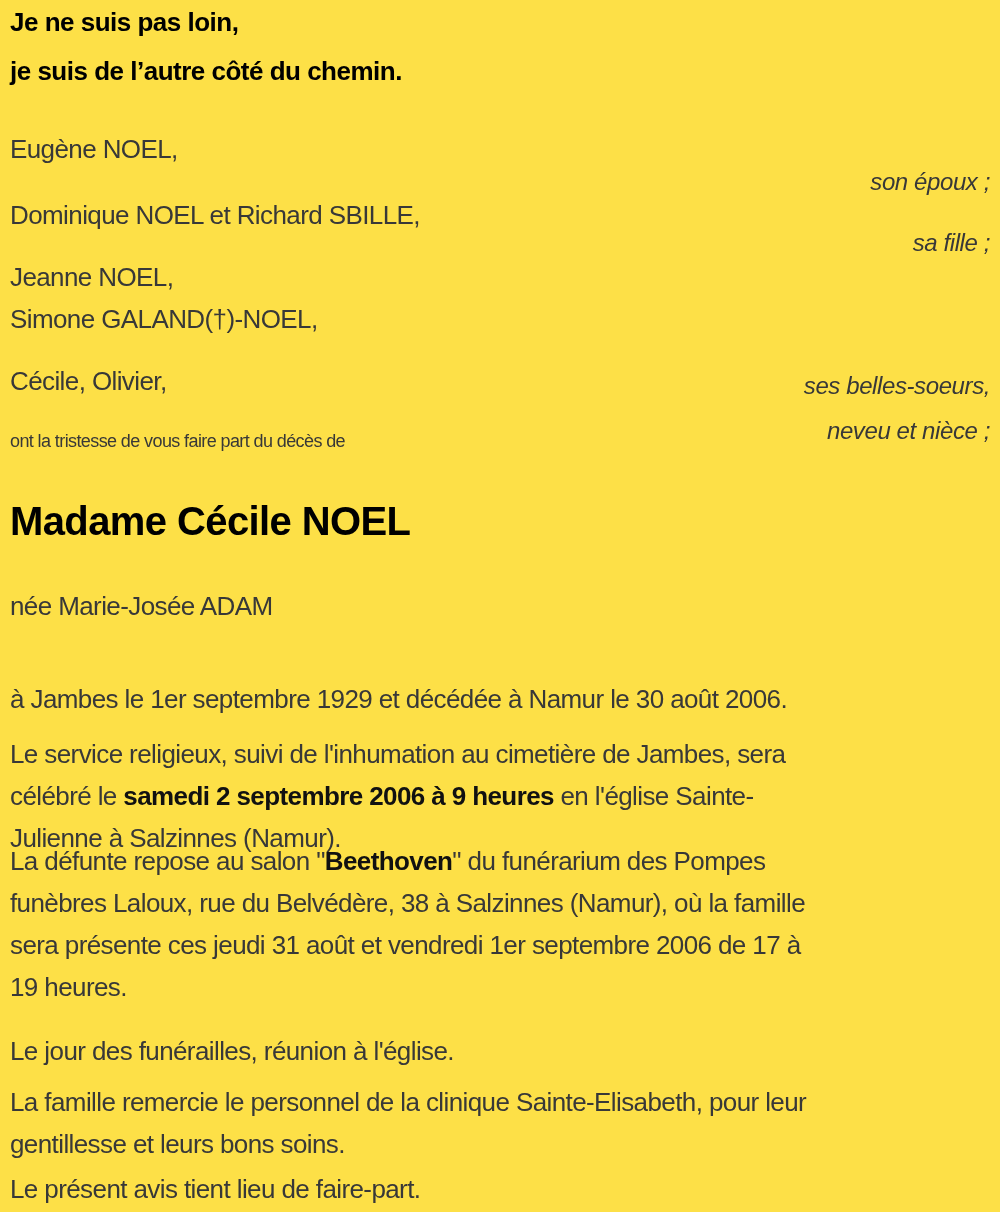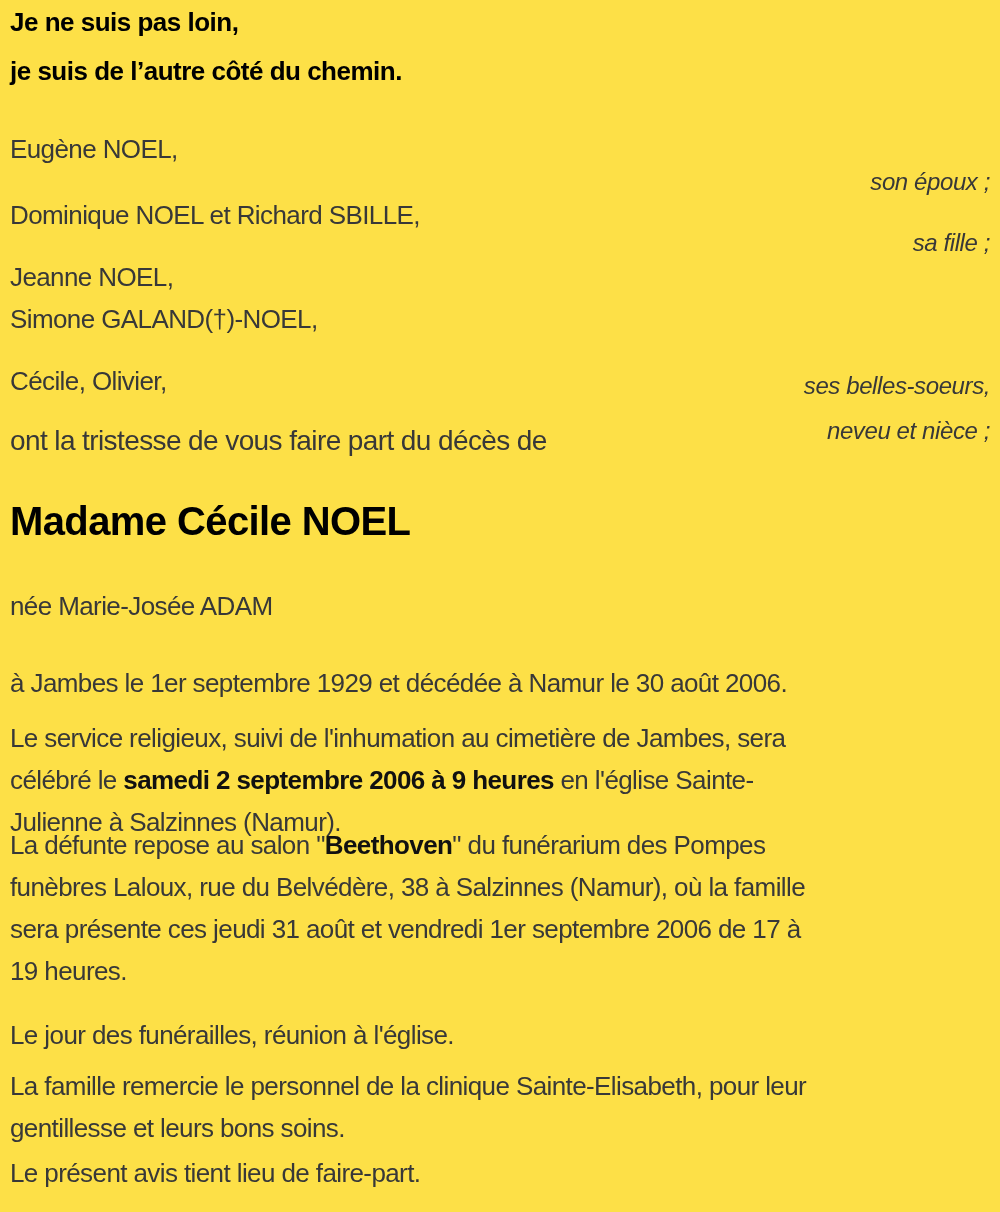--- a/index.html
+++ b/index.html
@@ -56,21 +56,21 @@
     line-height: 30px;
     letter-spacing: -0.4px;
   }
   .rel1 { top: 167px; }
   .rel2 { top: 228px; }
   .rel3 { top: 371px; }
   .rel4 { top: 416px; }
 
   .announce {
     top: 424px;
-    font-size: 28px;
+    font-size: 18px;
     line-height: 34px;
   }
 
   .deceased-title {
     top: 497px;
     margin: 0;
     font-size: 40px;
     font-weight: 700;
     line-height: 48px;
     color: #000000;
@@ -81,20 +81,21 @@
     top: 589px;
     font-size: 26px;
     line-height: 34px;
   }
 
   
   .para {
     font-size: 26px;
     line-height: 42px;
     max-width: 985px;
+    margin-top: 16px;
   }
   .para-life    { top: 662px; }
   .para-service { top: 717px; }
   .para-repose  { top: 824px; }
   .para-funeral { top: 1014px; }
   .para-thanks  { top: 1065px; }
   .para-notice  { top: 1152px; }
 
   .seg-bold {
     font-weight: 700;

